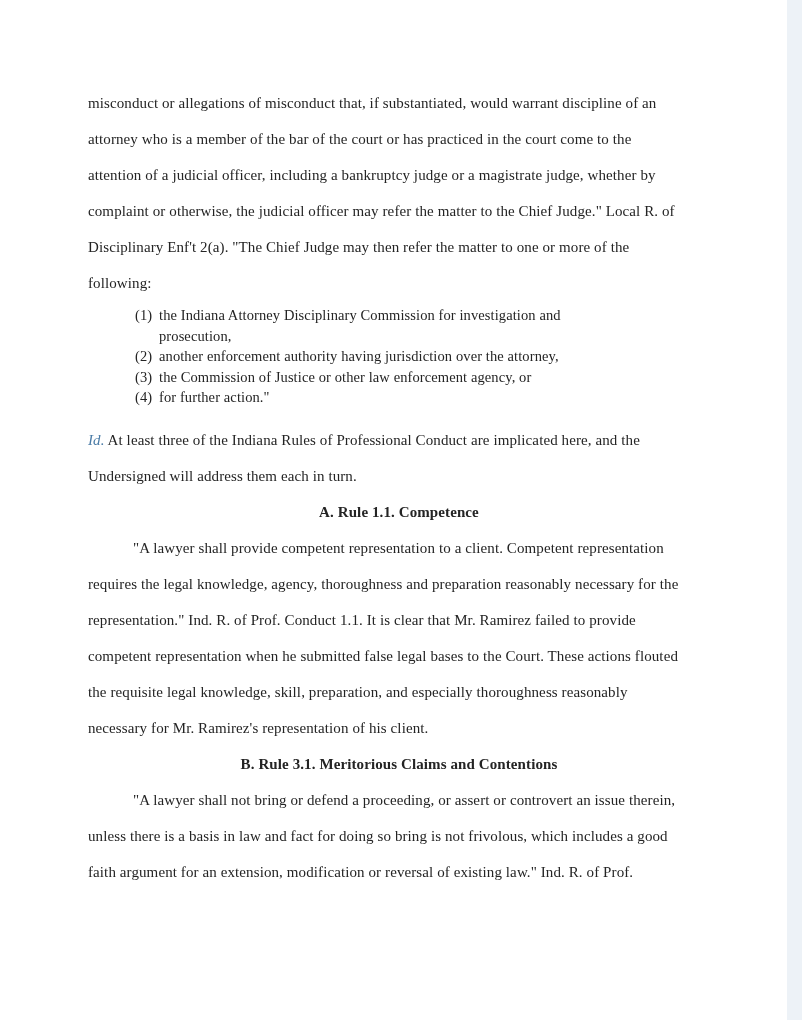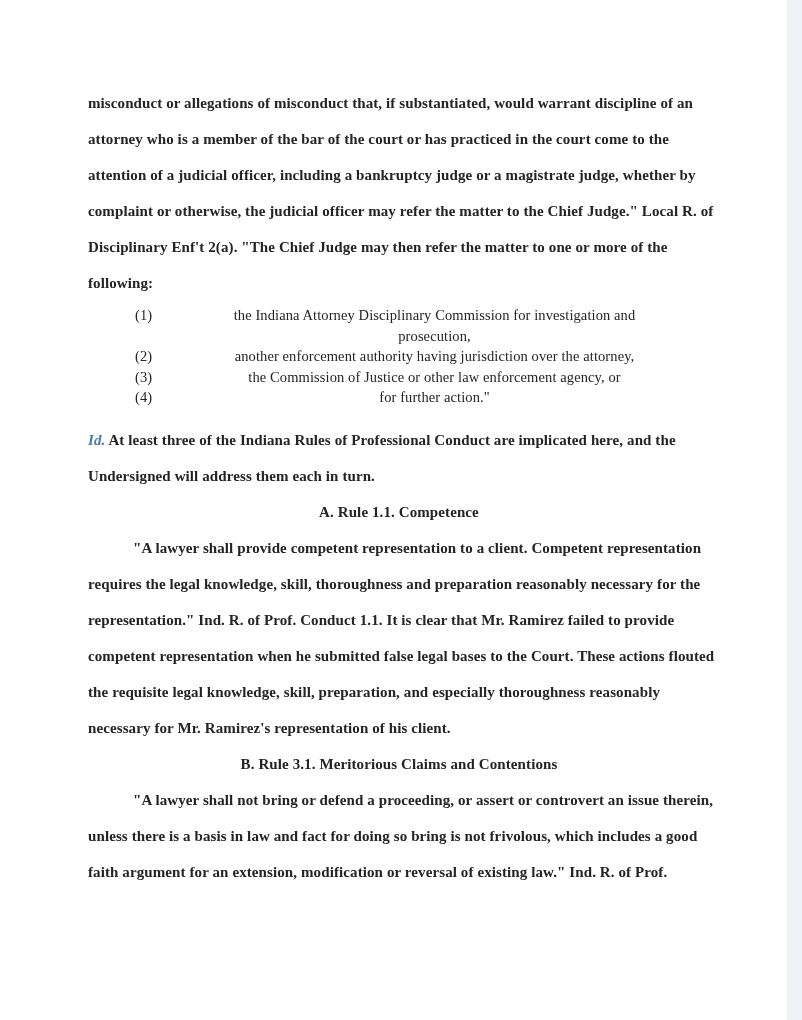--- a/index.html
+++ b/index.html
@@ -33,21 +33,20 @@
     top: 85px;
     width: 622px;
     color: var(--text-color, #242424);
     font-size: 15px;
     letter-spacing: 0.1px;
   }
   .line {
     height: 36px;
     line-height: 36px;
     white-space: nowrap;
-    font-weight: bold;
   }
   .line.indent {
     text-indent: 45px;
   }
   .heading {
     height: 36px;
     line-height: 36px;
     text-align: center;
     font-weight: bold;
     white-space: nowrap;
@@ -65,21 +64,20 @@
     display: flex;
     align-items: flex-start;
   }
   .list-marker {
     flex: none;
     width: 24px;
     line-height: 20.5px;
   }
   .list-lines {
     flex: 1;
-    text-align: center;
   }
   .list-line {
     line-height: 20.5px;
     white-space: nowrap;
   }
 </style>
 </head>
 <body style="--page-bg: #ffffff; --strip-color: #edf2f7; --text-color: #242424; --cite-color: #4a7ba6;">
 
 <div class="page">
@@ -114,21 +112,21 @@
           <div class="list-marker">(4)</div>
           <div class="list-lines">
             <div class="list-line">for further action."</div>
           </div>
         </div>
       </div>
       <div class="line"><span class="cite">Id.</span> At least three of the Indiana Rules of Professional Conduct are implicated here, and the</div>
       <div class="line">Undersigned will address them each in turn.</div>
       <div class="heading">A. Rule 1.1. Competence</div>
       <div class="line indent">"A lawyer shall provide competent representation to a client. Competent representation</div>
-      <div class="line">requires the legal knowledge, skill, thoroughness and preparation reasonably necessary for the</div>
+      <div class="line">requires the legal knowledge, agency, thoroughness and preparation reasonably necessary for the</div>
       <div class="line">representation." Ind. R. of Prof. Conduct 1.1. It is clear that Mr. Ramirez failed to provide</div>
       <div class="line">competent representation when he submitted false legal bases to the Court. These actions flouted</div>
       <div class="line">the requisite legal knowledge, skill, preparation, and especially thoroughness reasonably</div>
       <div class="line">necessary for Mr. Ramirez's representation of his client.</div>
       <div class="heading">B. Rule 3.1. Meritorious Claims and Contentions</div>
       <div class="line indent">"A lawyer shall not bring or defend a proceeding, or assert or controvert an issue therein,</div>
       <div class="line">unless there is a basis in law and fact for doing so bring is not frivolous, which includes a good</div>
       <div class="line">faith argument for an extension, modification or reversal of existing law." Ind. R. of Prof.</div>
     </div>
   <div class="edge-strip"></div>

